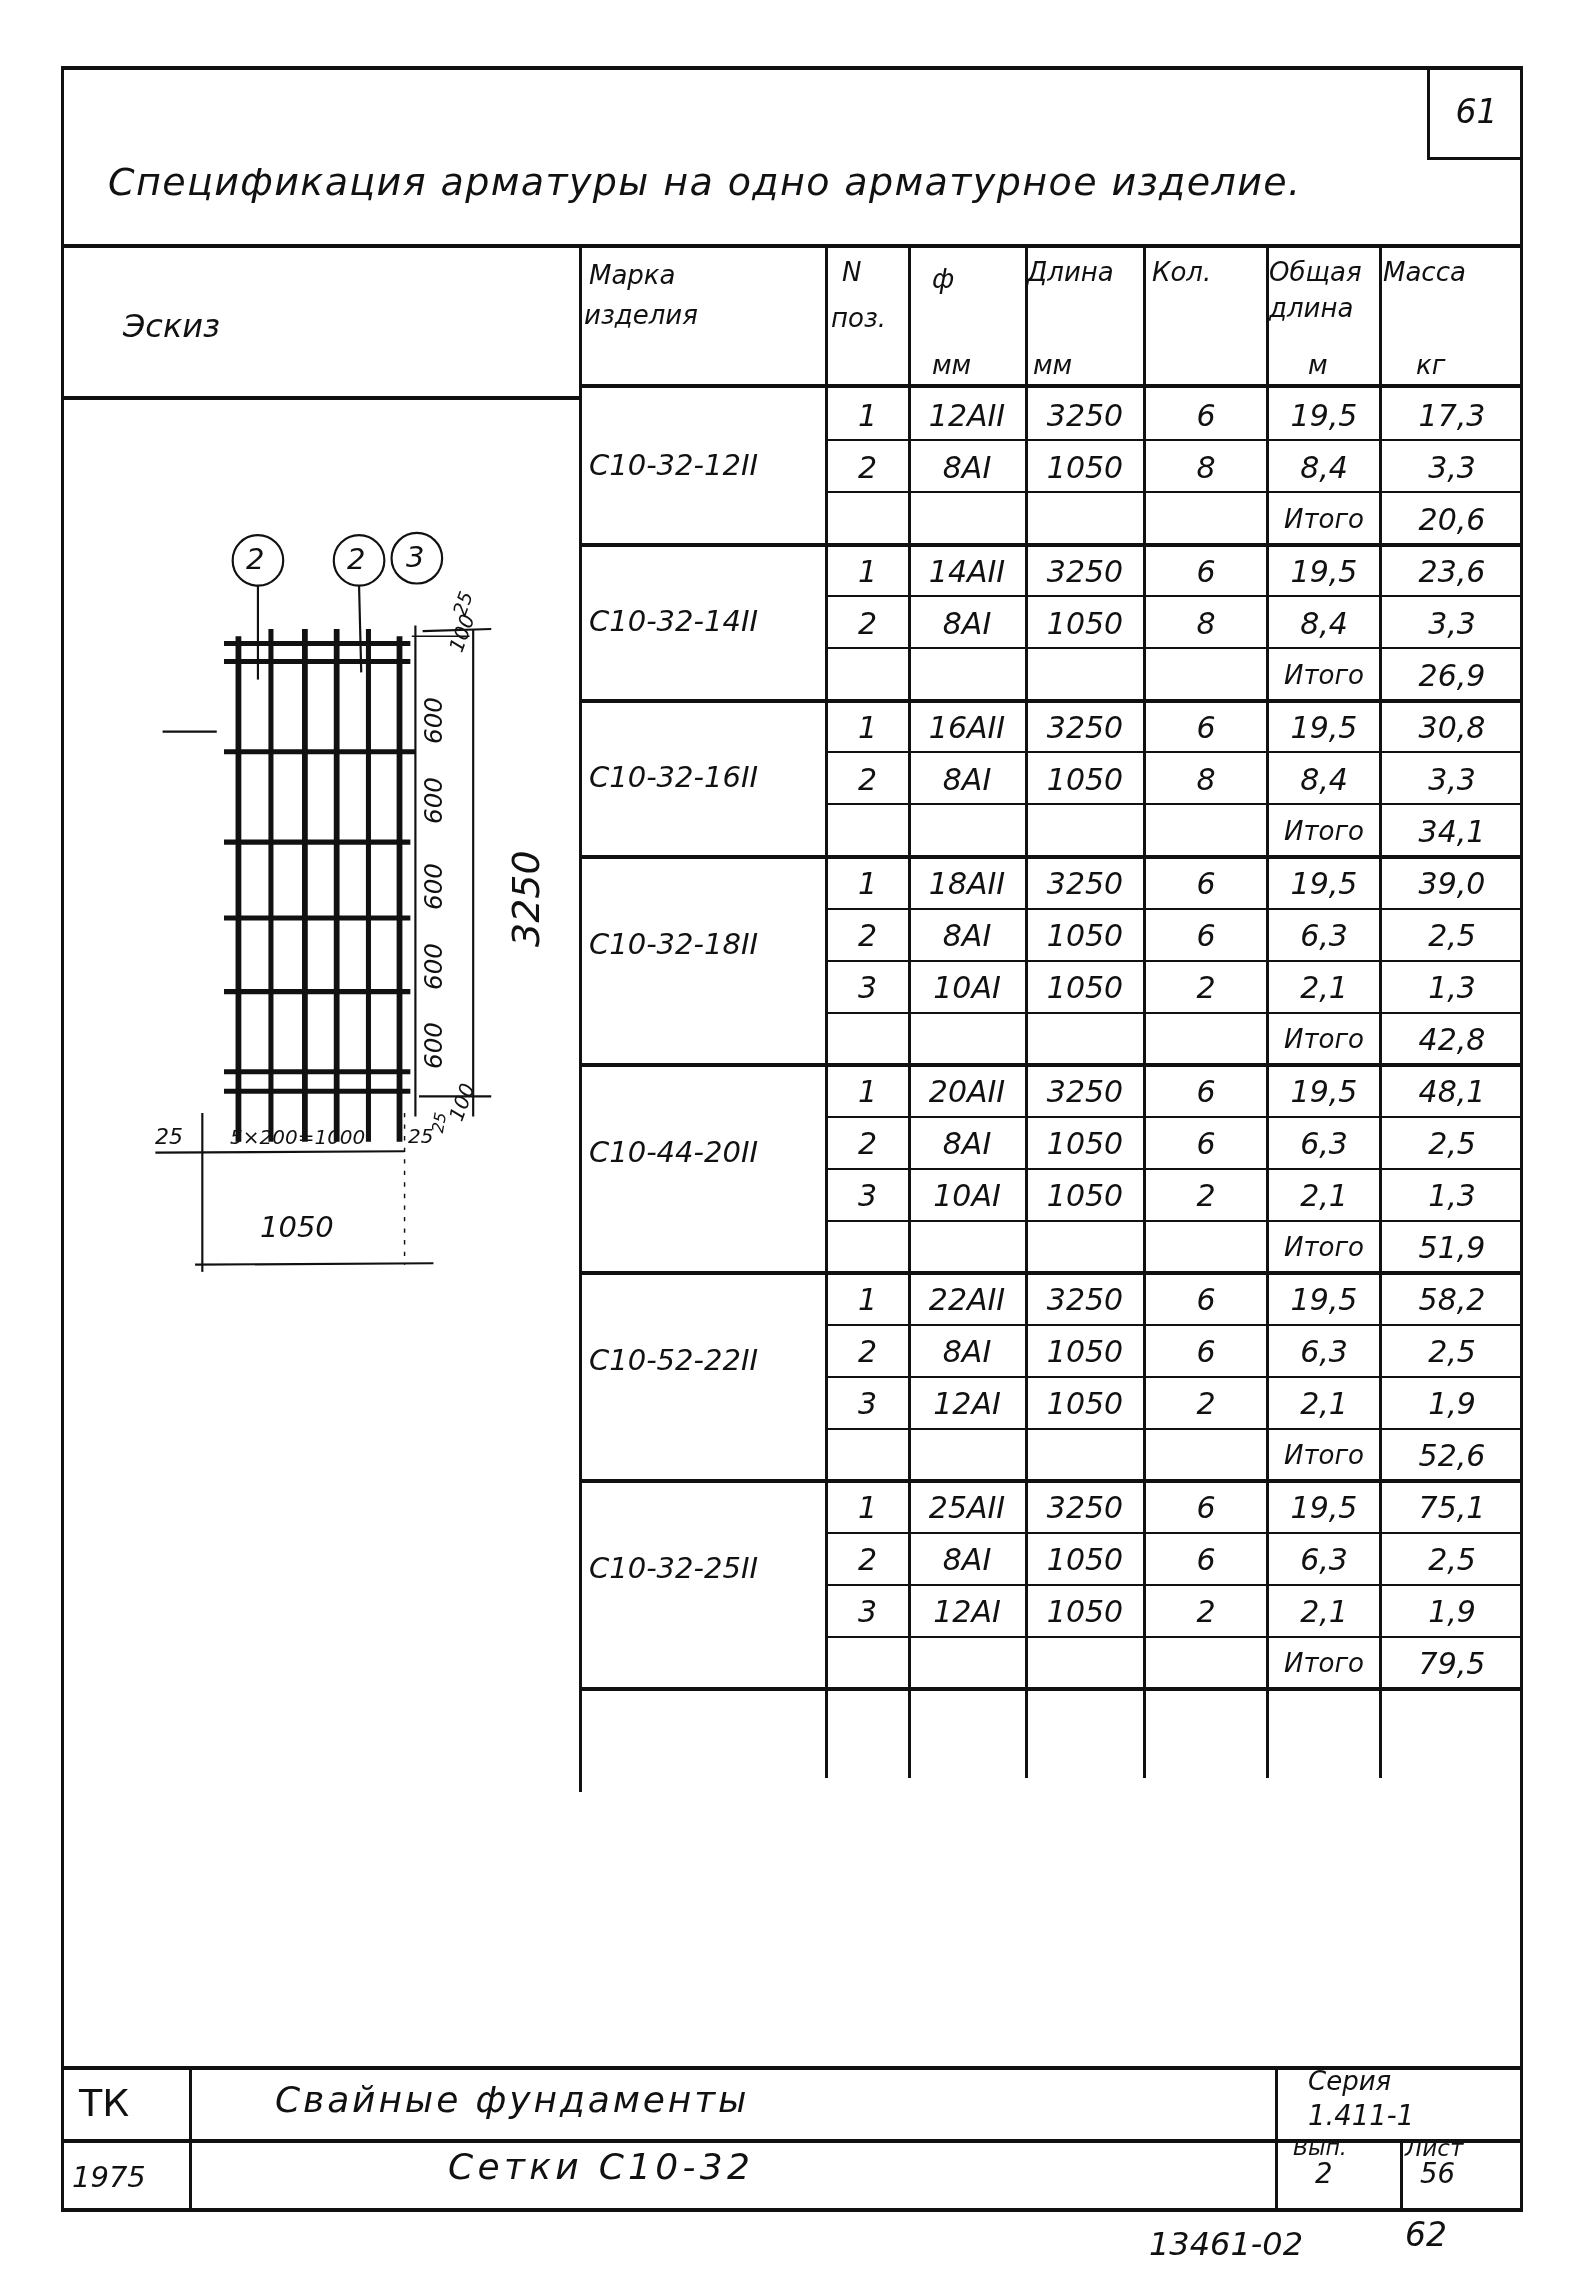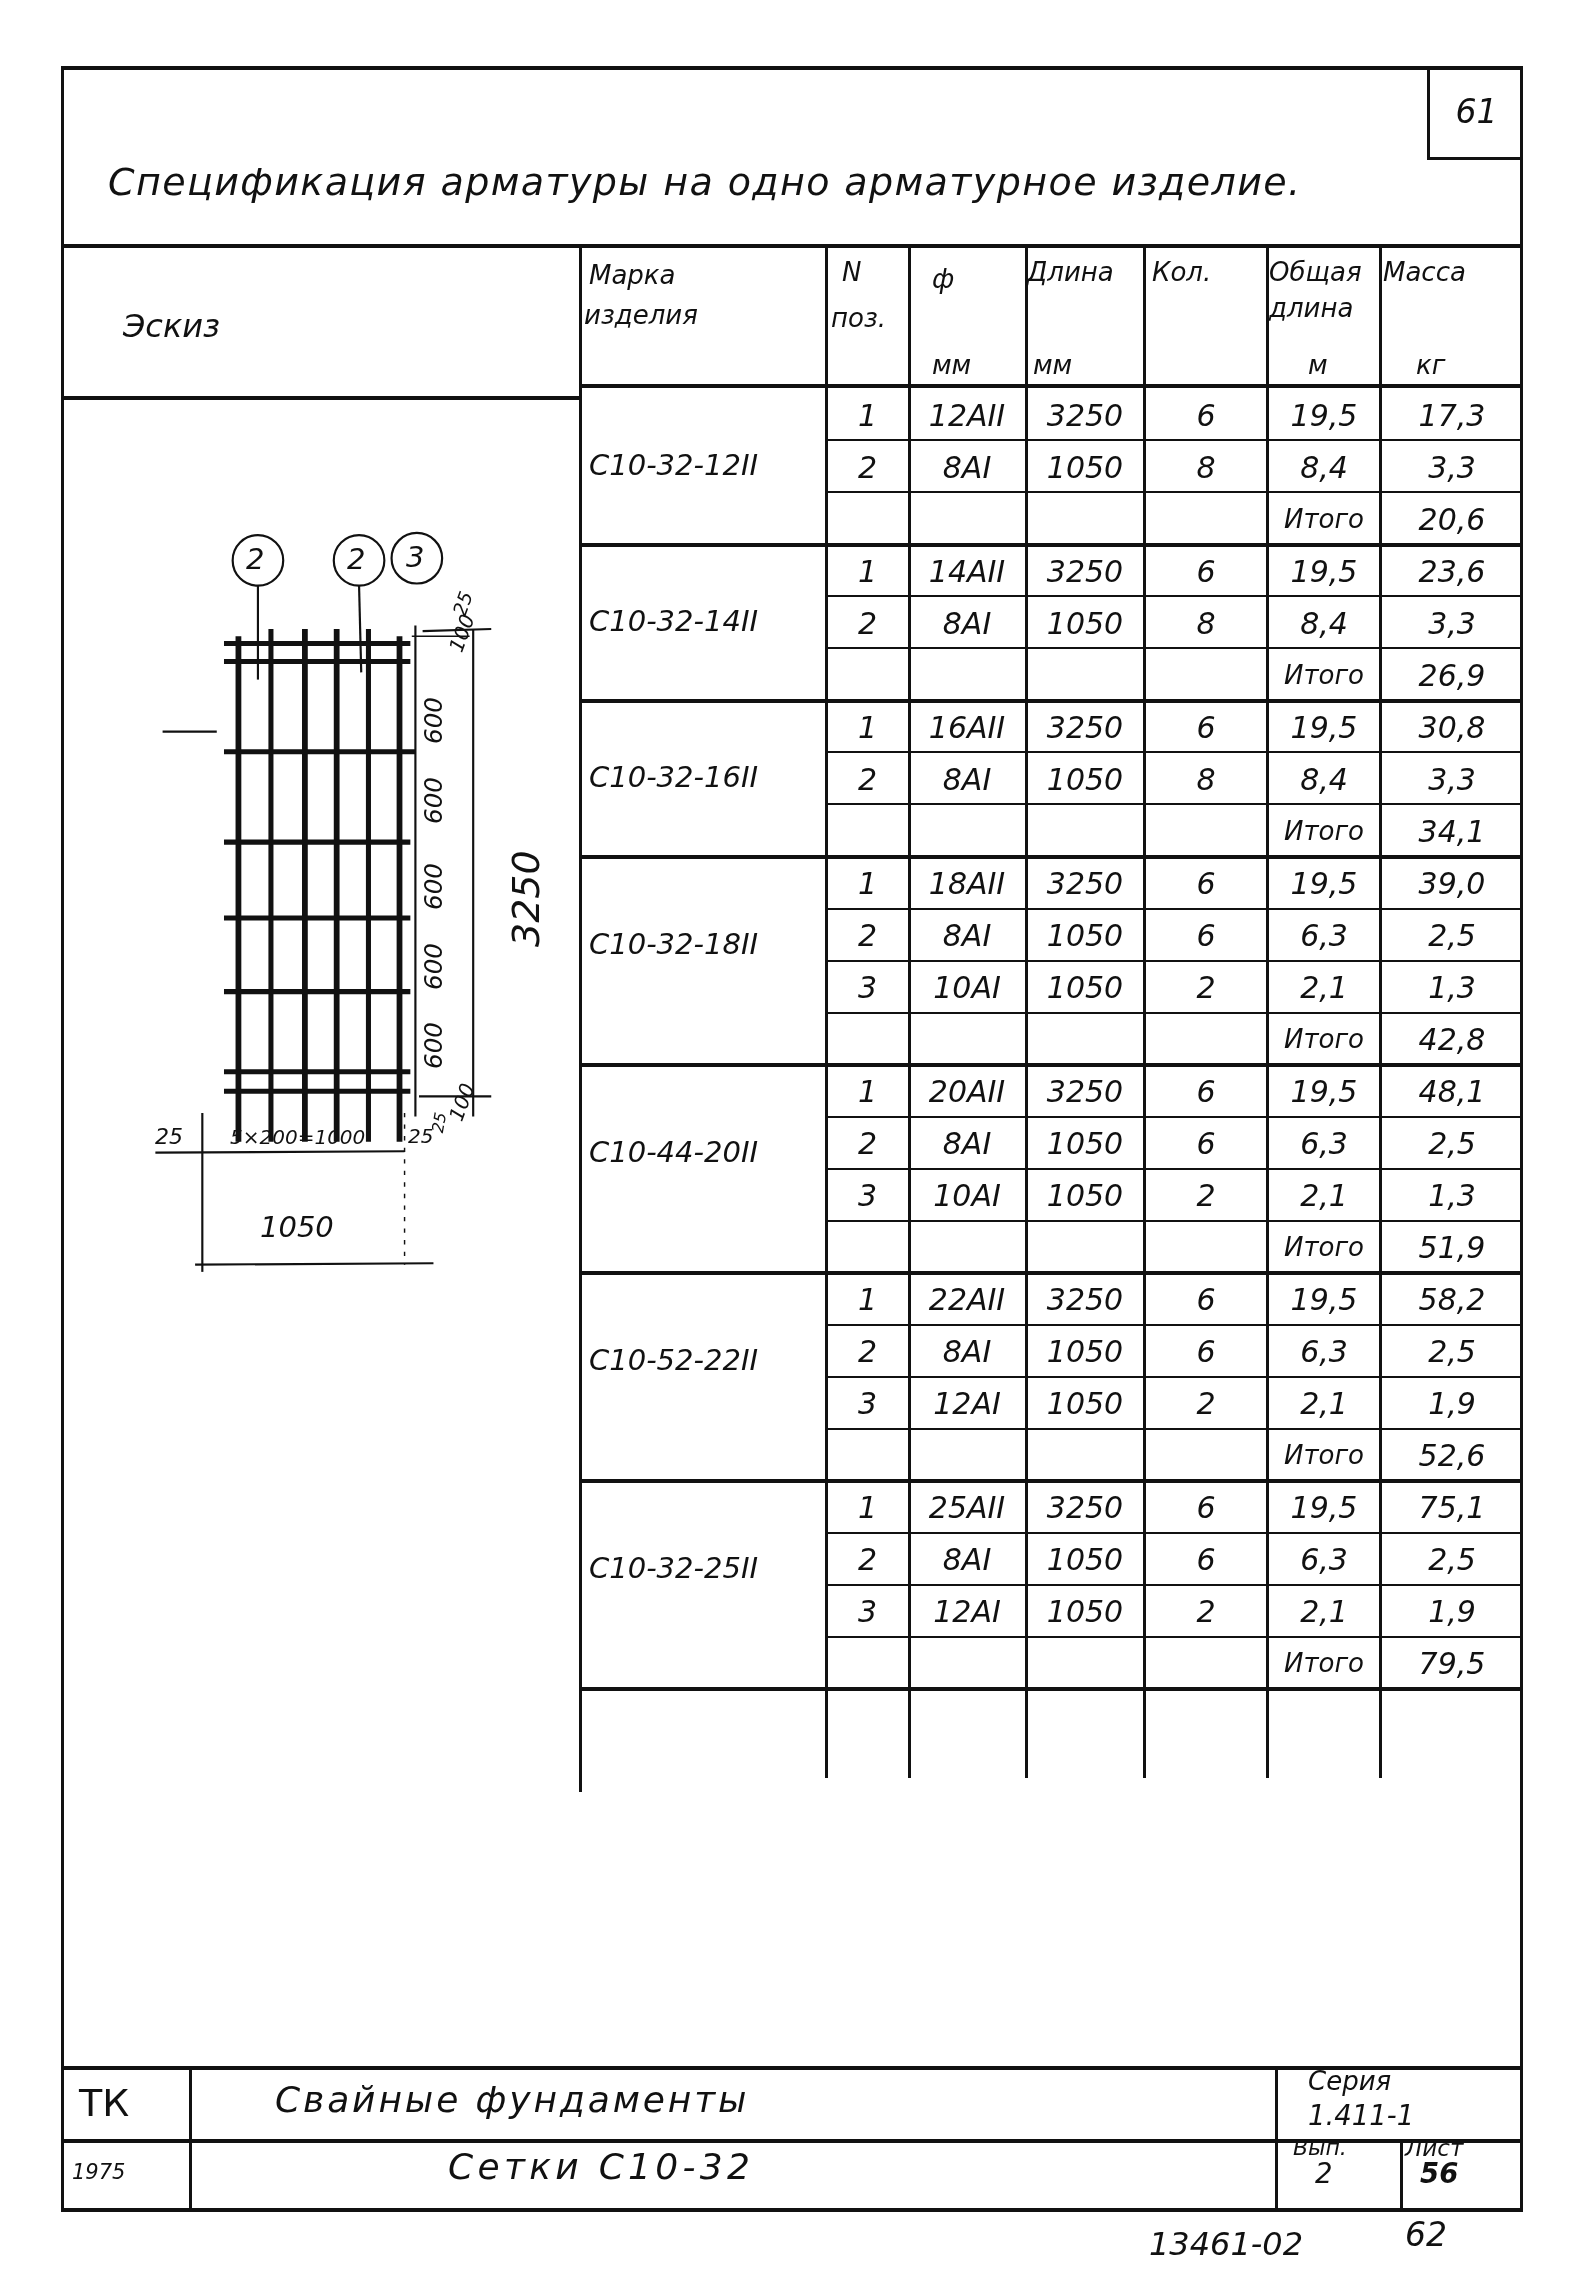--- a/index.html
+++ b/index.html
@@ -277,26 +277,26 @@
 </div>
 
 <div>
   <div class="hline" style="left:61px; top:2066px; width:1462px; height:4.3px;"></div>
   <div class="hline" style="left:61px; top:2139px; width:1462px; height:3.6px;"></div>
   <div class="vline" style="left:189px; top:2066px; width:2.9px; height:145px;"></div>
   <div class="vline" style="left:1275px; top:2066px; width:2.9px; height:145px;"></div>
   <div class="vline" style="left:1400px; top:2139px; width:2.9px; height:72px;"></div>
 
   <div class="tb" style="left:79px; top:2081px; font-size:38px; font-style:normal;">ТК</div>
-  <div class="tb hw" style="left:72px; top:2160px; font-size:21px;">1975</div>
+  <div class="tb hw" style="left:72px; top:2160px; font-size:29px;">1975</div>
   <div class="tb hw" style="left:275px; top:2079px; font-size:36px; letter-spacing:2.9px;">Свайные фундаменты</div>
   <div class="tb hw" style="left:448px; top:2146px; font-size:36px; letter-spacing:4.3px;">Сетки С10-32</div>
   <div class="tb hw" style="left:1308px; top:2066px; font-size:26px;">Серия</div>
   <div class="tb hw" style="left:1308px; top:2099px; font-size:27.5px;">1.411-1</div>
   <div class="tb hw" style="left:1293px; top:2135px; font-size:22px;">Вып.</div>
   <div class="tb hw" style="left:1315px; top:2157px; font-size:27.5px;">2</div>
   <div class="tb hw" style="left:1405px; top:2135px; font-size:23px;">Лист</div>
-  <div class="tb hw" style="left:1420px; top:2157px; font-size:27.5px;font-weight:bold;">56</div>
+  <div class="tb hw" style="left:1420px; top:2157px; font-size:27.5px;">56</div>
 </div>
 
 <div class="tb hw" style="left:1149px; top:2225px; font-size:32px;">13461-02</div>
 <div class="tb hw" style="left:1405px; top:2215px; font-size:33px;">62</div>
 
 
 </body></html>

